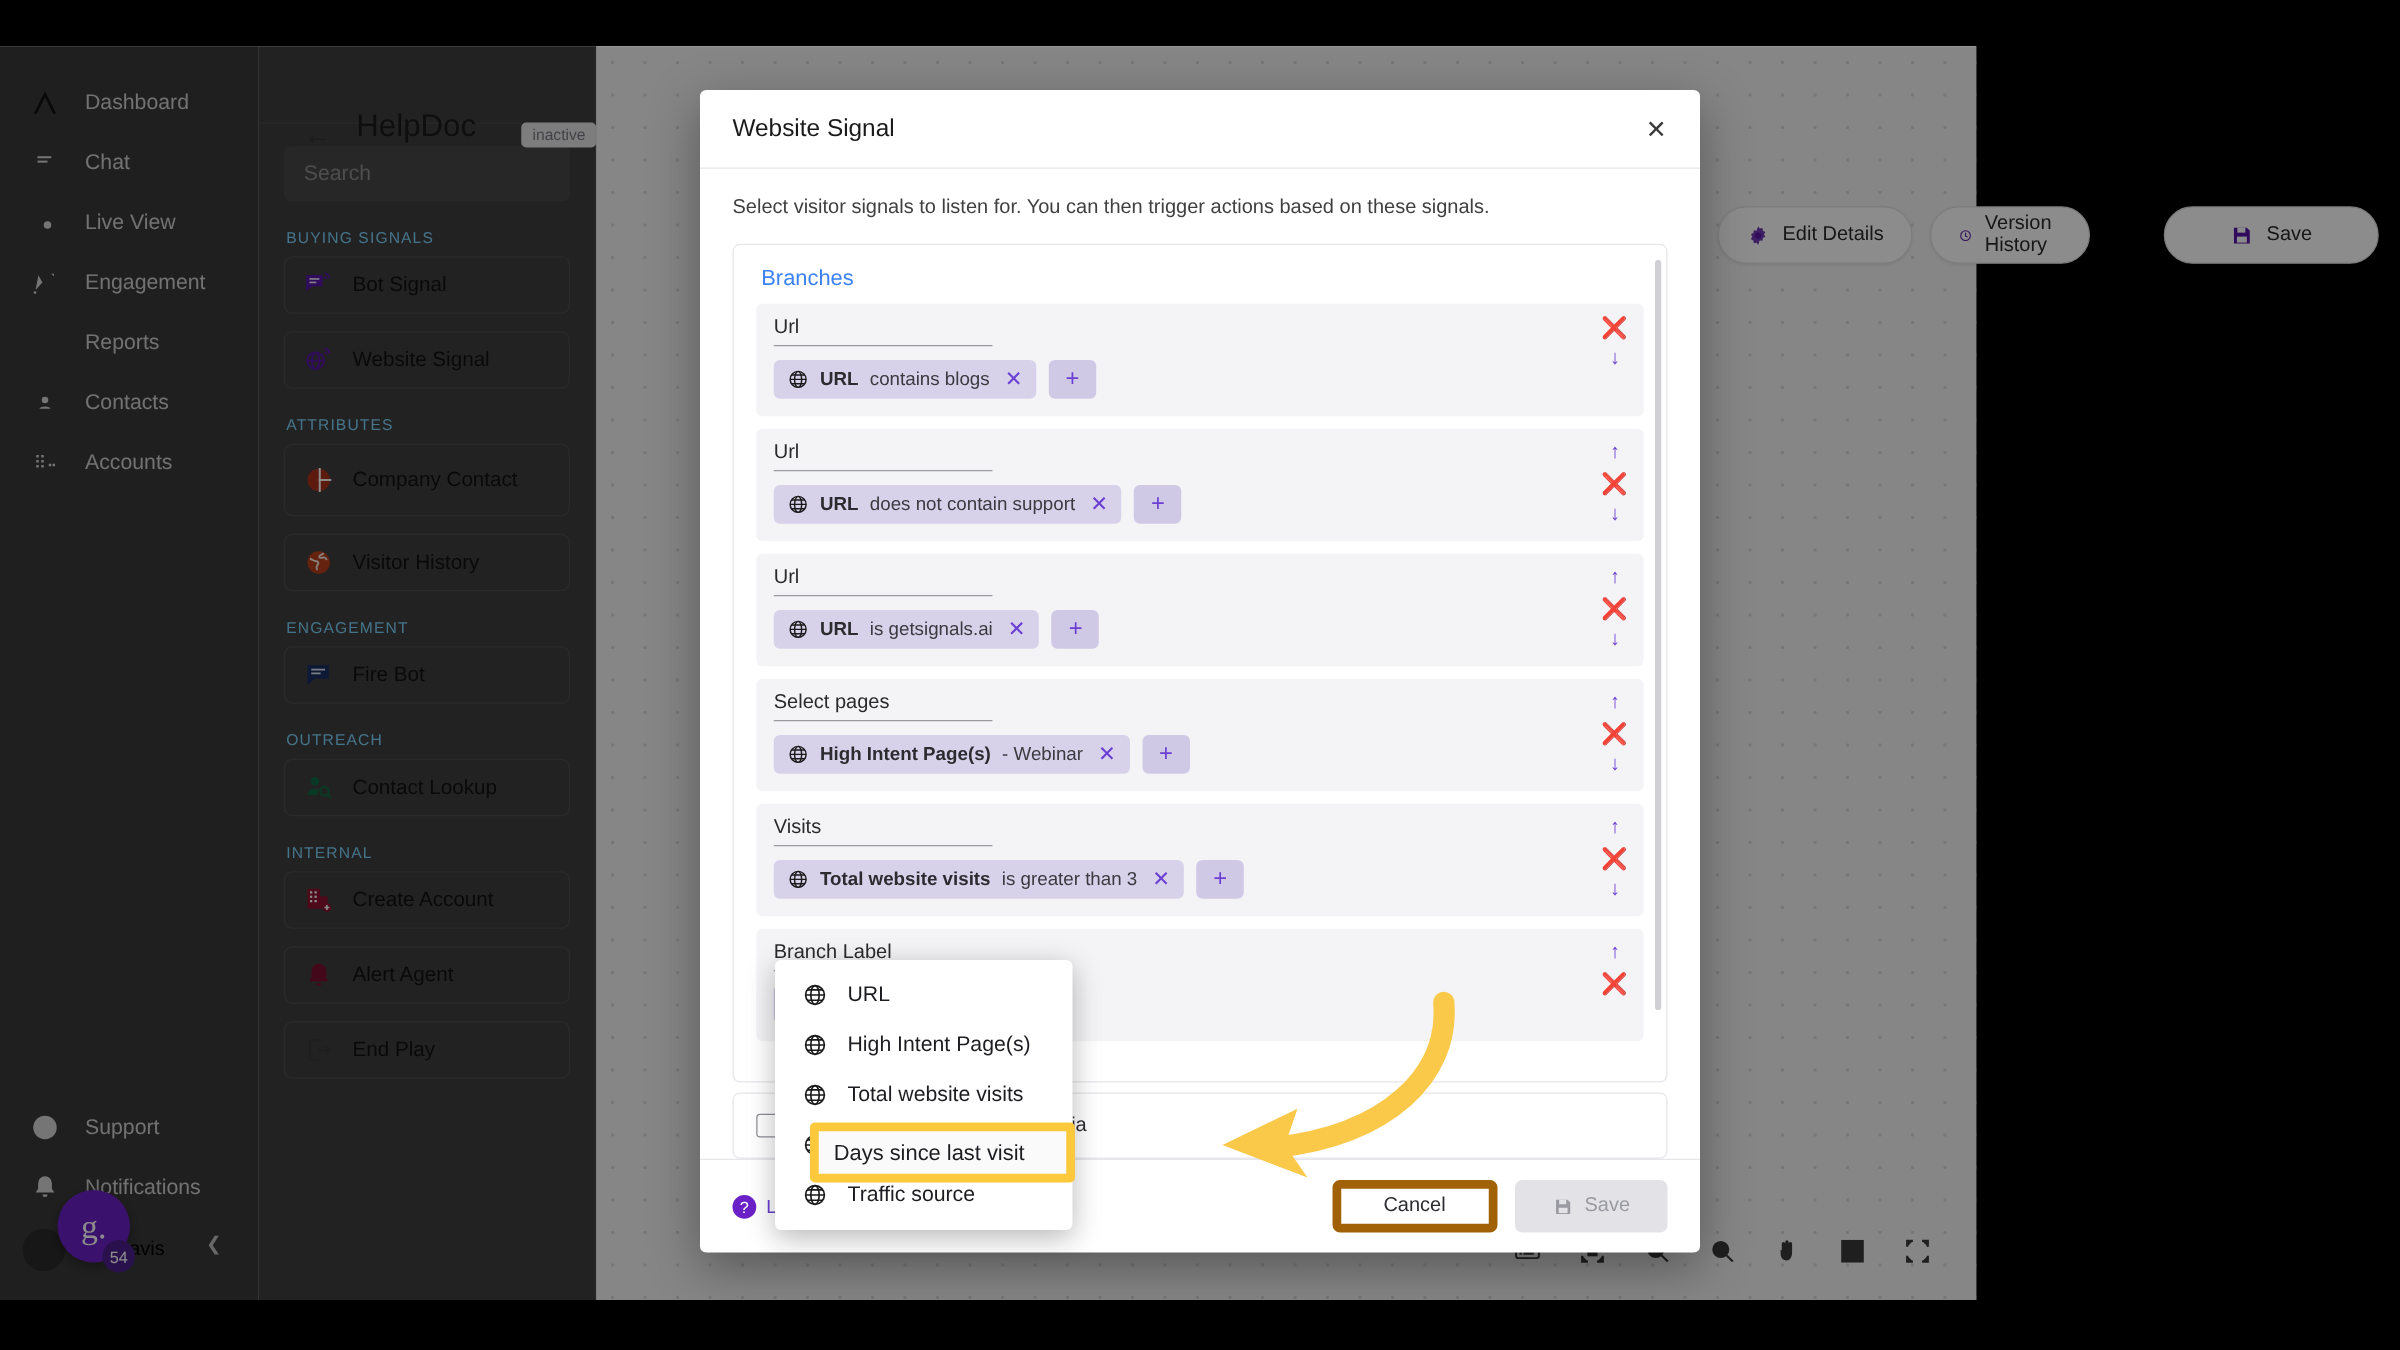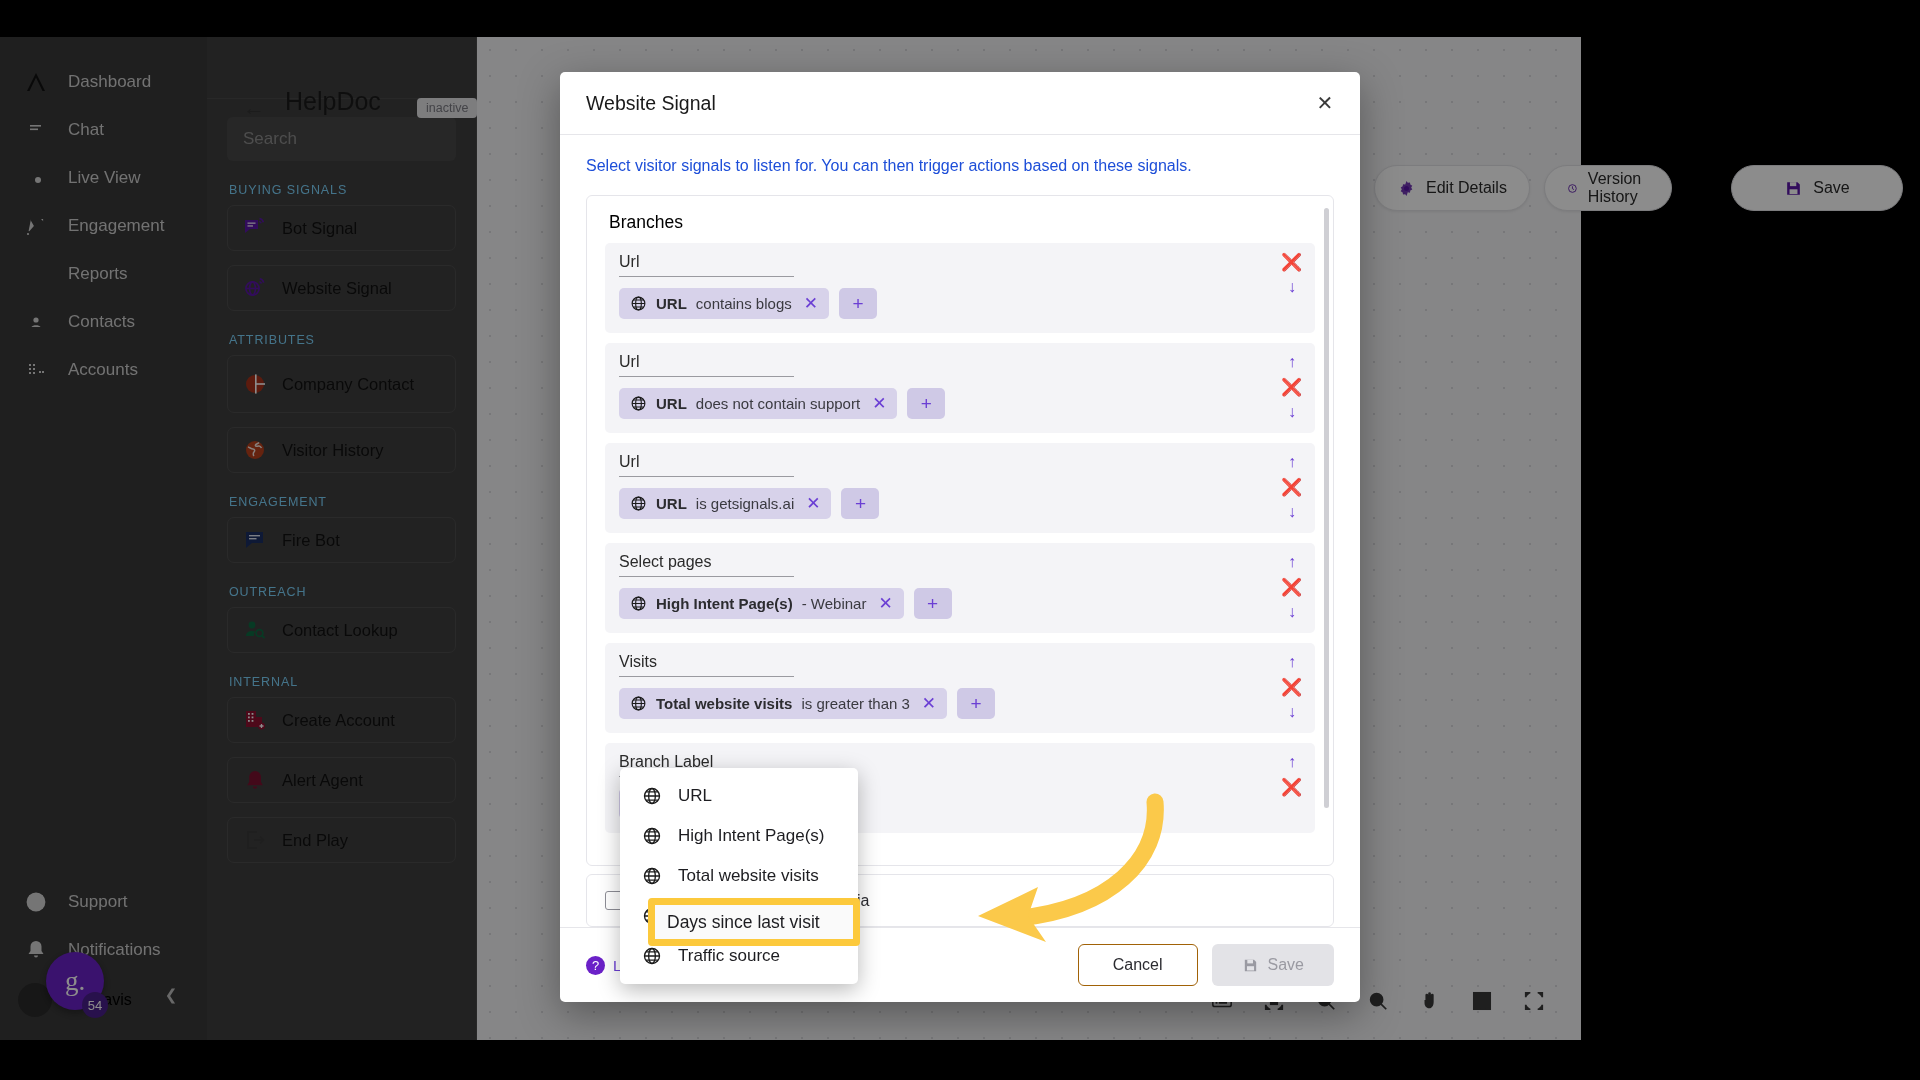--- a/index.html
+++ b/index.html
@@ -141,27 +141,27 @@
   }
   .modal-head {
     height: 63px; display: flex; align-items: center; padding: 0 26px;
     border-bottom: 1px solid #e6e6ea; position: relative;
   }
   .modal-title { font-size: 19.5px; color: #1a1a1a; }
   .modal-close {
     position: absolute; right: 20px; top: 16px; width: 30px; height: 30px;
     display: flex; align-items: center; justify-content: center; color: #3a3a3a; font-size: 20px;
   }
-  .modal-sub { padding: 22px 12px 0 26px; font-size: 16px; color: #1d4ed8; }
+  .modal-sub { padding: 22px 12px 0 26px; font-size: 16px; color: #404040; }
 
   .branches-box {
     margin: 20px 26px 0 26px; border: 1px solid #e5e5ea; border-radius: 6px;
     flex: 1; overflow: hidden; position: relative; padding: 16px 18px 10px 18px;
   }
-  .branches-title { font-size: 17.5px; color: #000000; margin-bottom: 10px; padding-left: 4px;}
+  .branches-title { font-size: 17.5px; color: #3b82f6; margin-bottom: 10px; padding-left: 4px;}
   .branch-scroll { position: relative; height: 100%; }
   .branch-row {
     position: relative; background: #f4f4f7; border-radius: 5px;
     margin-bottom: 10px; padding: 10px 14px 14px 14px;
   }
   .branch-field { width: 175px; border-bottom: 1px solid #9a9aa0; padding-bottom: 5px; }
   .branch-field-label { font-size: 16px; color: #2a2a2a; }
   .chip-row { display: flex; align-items: center; gap: 10px; margin-top: 11px; }
   .chip {
     display: flex; align-items: center; gap: 9px;
@@ -199,21 +199,21 @@
     height: 75px; border-top: 1px solid #e6e6ea; display: flex; align-items: center;
     padding: 0 26px; justify-content: space-between;
   }
   .learn { display: flex; align-items: center; gap: 8px; font-size: 15px; color: #6b3fd4; }
   .qmark {
     width: 19px; height: 19px; border-radius: 50%; background: #6b21c8; color: #fff;
     font-size: 13px; display: flex; align-items: center; justify-content: center;
   }
   .foot-btns { display: flex; align-items: center; gap: 14px; }
   .btn-cancel {
-    height: 42px; padding: 0 34px; border: 1px solid #a16207; border-radius: 6px;
+    height: 42px; padding: 0 34px; border: 7px solid #a16207; border-radius: 6px;
     background: #fff; color: #2b2b30; font-size: 16px; display: flex; align-items: center;
   }
   .btn-save-modal {
     height: 42px; padding: 0 30px; border-radius: 6px; background: #e3e3e7;
     color: #9a9aa2; font-size: 16px; display: flex; align-items: center; gap: 9px;
   }
 
   
   .dropdown {
     position: absolute; left: 620px; top: 768px; width: 238px;

